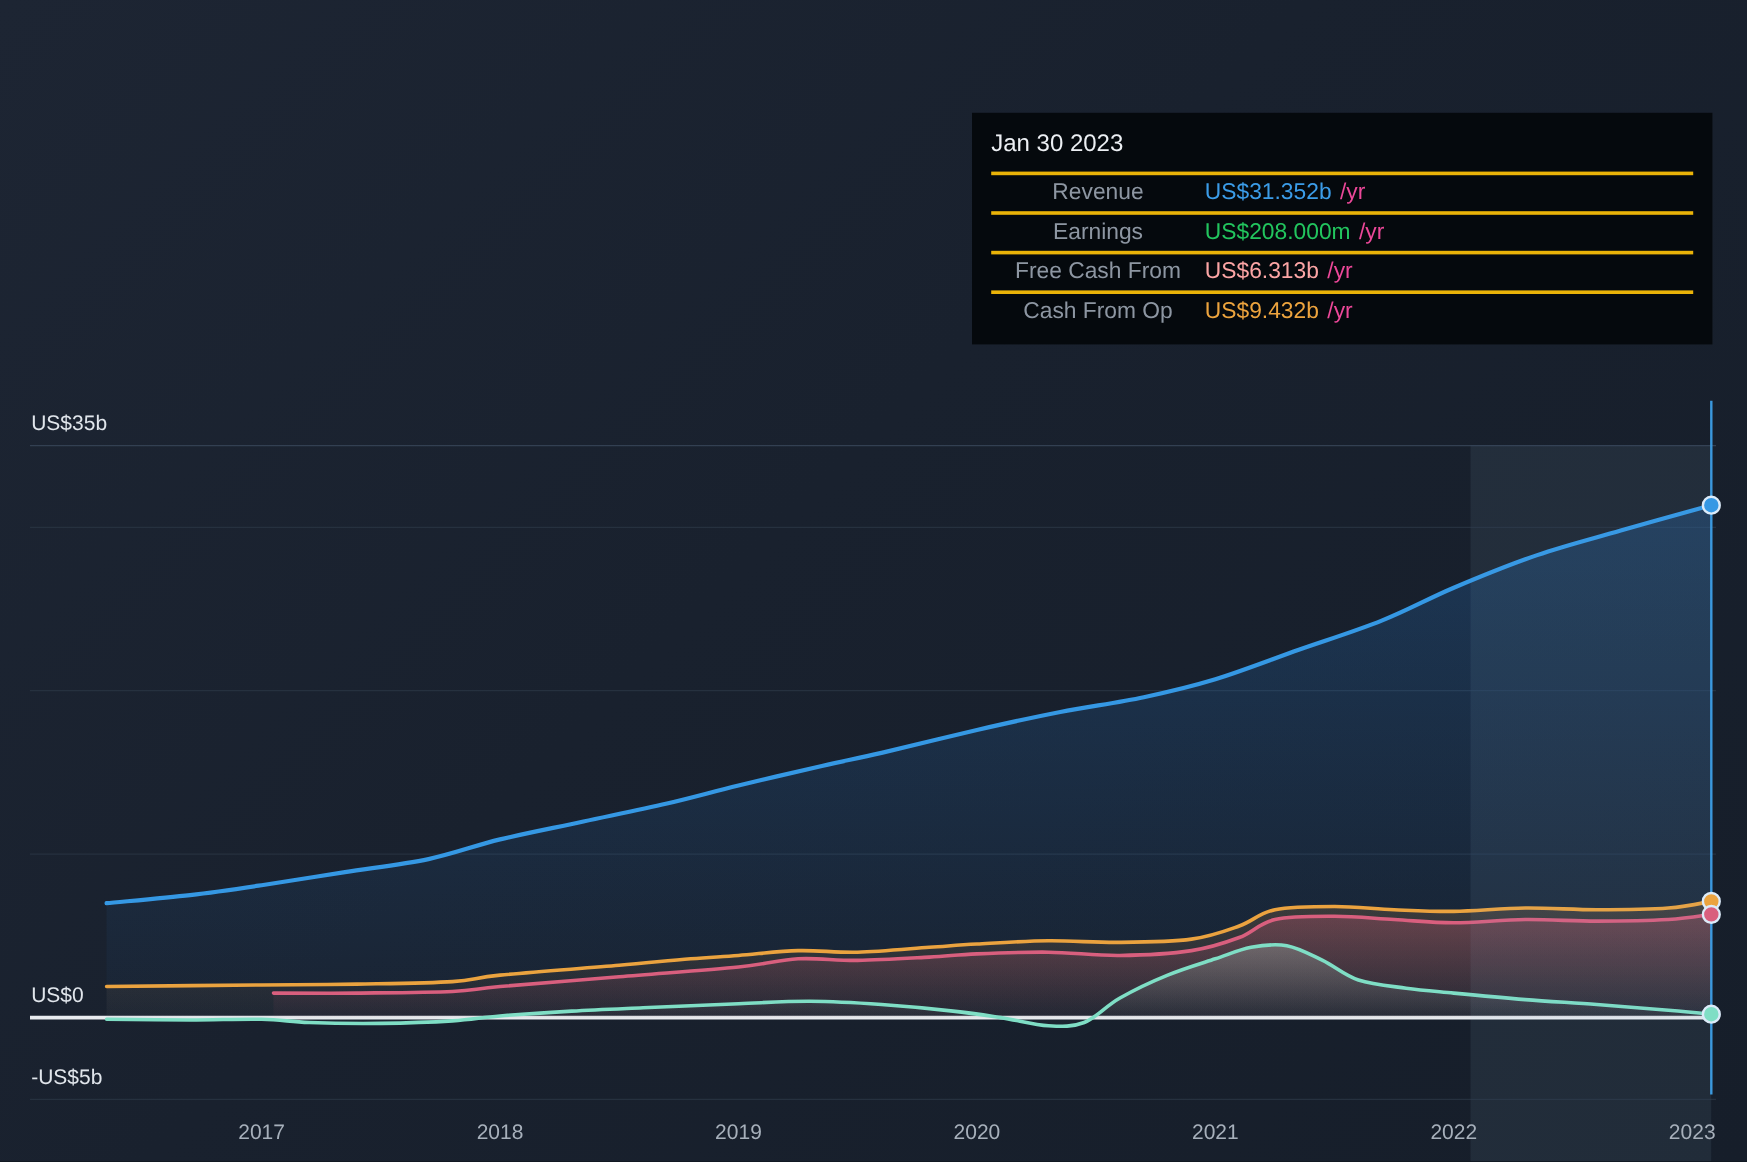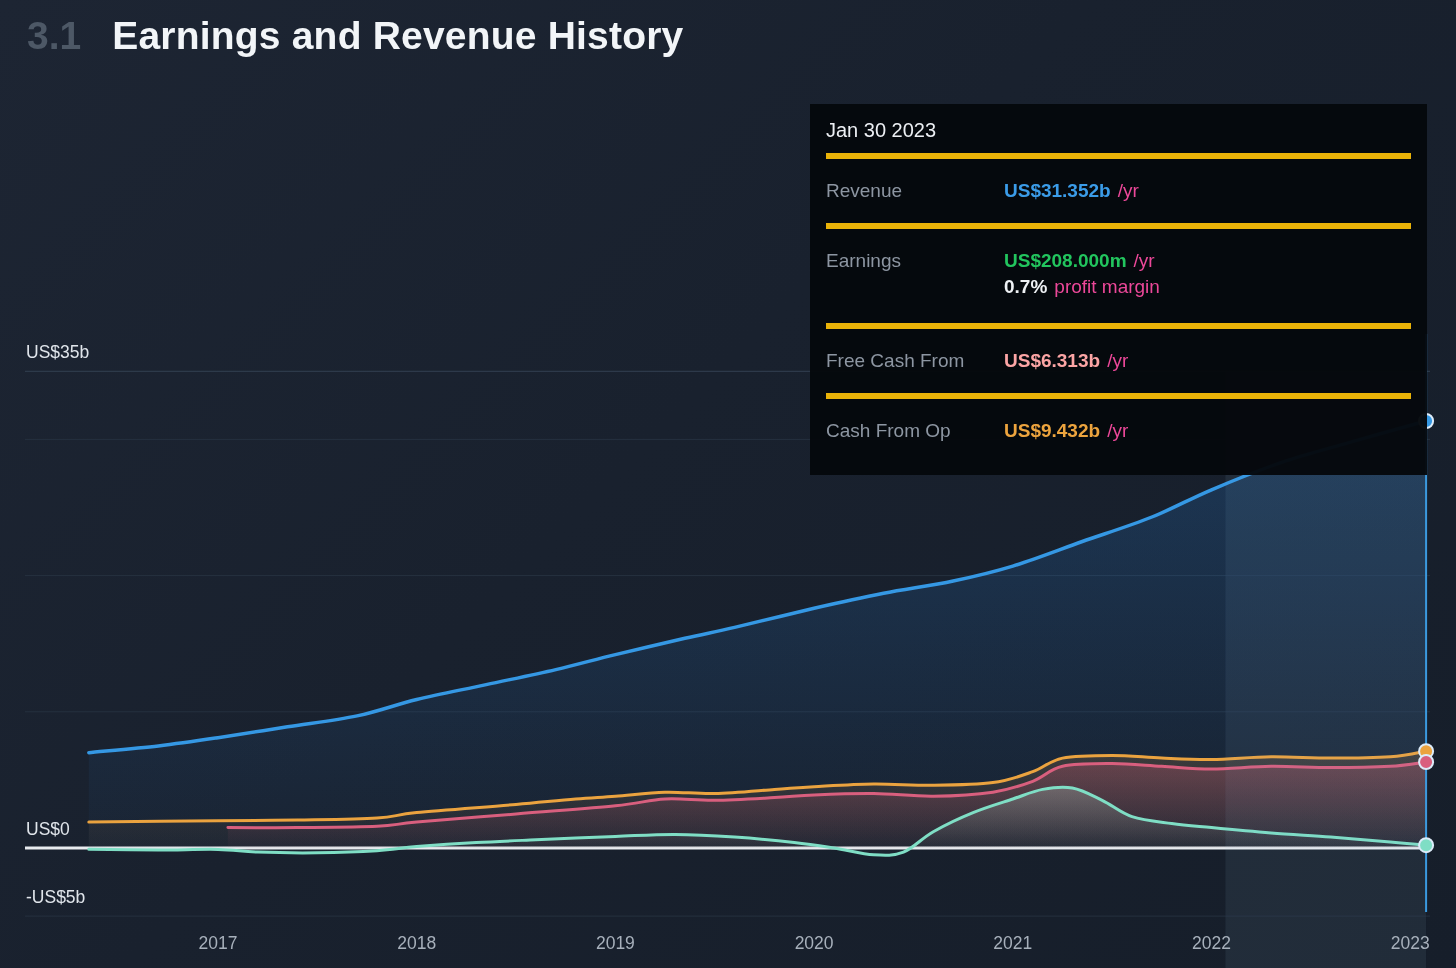--- a/index.html
+++ b/index.html
@@ -10,41 +10,37 @@
   }
   .chart-header{
     position:absolute;left:27px;top:14px;display:flex;align-items:baseline;gap:31px;z-index:3;
   }
   .section-num{font-size:39px;font-weight:700;color:#4d5866;}
   .page-title{margin:0;font-size:39px;font-weight:700;color:#f2f5f8;letter-spacing:0.2px;}
   #chart-svg{position:absolute;left:0;top:0;z-index:1;}
   svg text{font-family:"Liberation Sans", sans-serif;}
 
   .tooltip{
-    position:absolute;left:810px;top:104px;width:617px;box-sizing:border-box;
+    position:absolute;left:810px;top:94px;width:617px;box-sizing:border-box;
     background:rgba(5,8,12,0.97);padding:8px 16px 12px;z-index:4;
   }
   .tt-title{font-size:20px;color:#eceff3;padding:7px 0 11px;}
-  .tt-section{border-top:6px solid #eab308;padding:19px 0;}
+  .tt-section{border-top:3px solid #eab308;padding:2px 0;text-align:center;}
   .tt-line{display:flex;align-items:baseline;padding:2px 0;font-size:19px;}
   .tt-label{width:178px;flex:none;color:#8d96a2;}
-  .tt-value{font-weight:700;}
+  .tt-value{font-weight:400;}
   .tt-unit{margin-left:7px;color:#ec4899;font-weight:400;}
   .tt-indent{margin-left:178px;padding-bottom:6px;}
   .tt-white{color:#eef1f4;font-weight:700;}
 </style>
 </head>
 <body>
 
 <div class="page">
 
-  <header class="chart-header">
-    <span class="section-num">3.1</span>
-    <h1 class="page-title">Earnings and Revenue History</h1>
-  </header>
 
   <svg id="chart-svg" width="1456" height="968" viewBox="0 0 1456 968">
       <defs>
         <linearGradient id="grad0" gradientUnits="userSpaceOnUse" x1="0" y1="420.98576" x2="0" y2="848">
           <stop offset="0%" stop-color="#2a7fd4" stop-opacity="0.25"></stop>
           <stop offset="100%" stop-color="#2a7fd4" stop-opacity="0.03"></stop>
         </linearGradient>
         <linearGradient id="grad1" gradientUnits="userSpaceOnUse" x1="0" y1="751.14818" x2="0" y2="848">
           <stop offset="0%" stop-color="#cf8f45" stop-opacity="0.2"></stop>
           <stop offset="100%" stop-color="#cf8f45" stop-opacity="0.03"></stop>
@@ -101,24 +97,20 @@
         <span class="tt-unit">/yr</span>
       </div>
     </div>
 
     <div class="tt-section">
       <div class="tt-line">
         <span class="tt-label">Earnings</span>
         <span class="tt-value" style="color: #22c55e;">US$208.000m</span>
         <span class="tt-unit">/yr</span>
       </div>
-      <div class="tt-line tt-indent">
-        <span class="tt-white">0.7%</span>
-        <span class="tt-unit">profit margin</span>
-      </div>
     </div>
 
     <div class="tt-section">
       <div class="tt-line">
         <span class="tt-label">Free Cash From</span>
         <span class="tt-value" style="color: #fca5a5;">US$6.313b</span>
         <span class="tt-unit">/yr</span>
       </div>
     </div>
 

